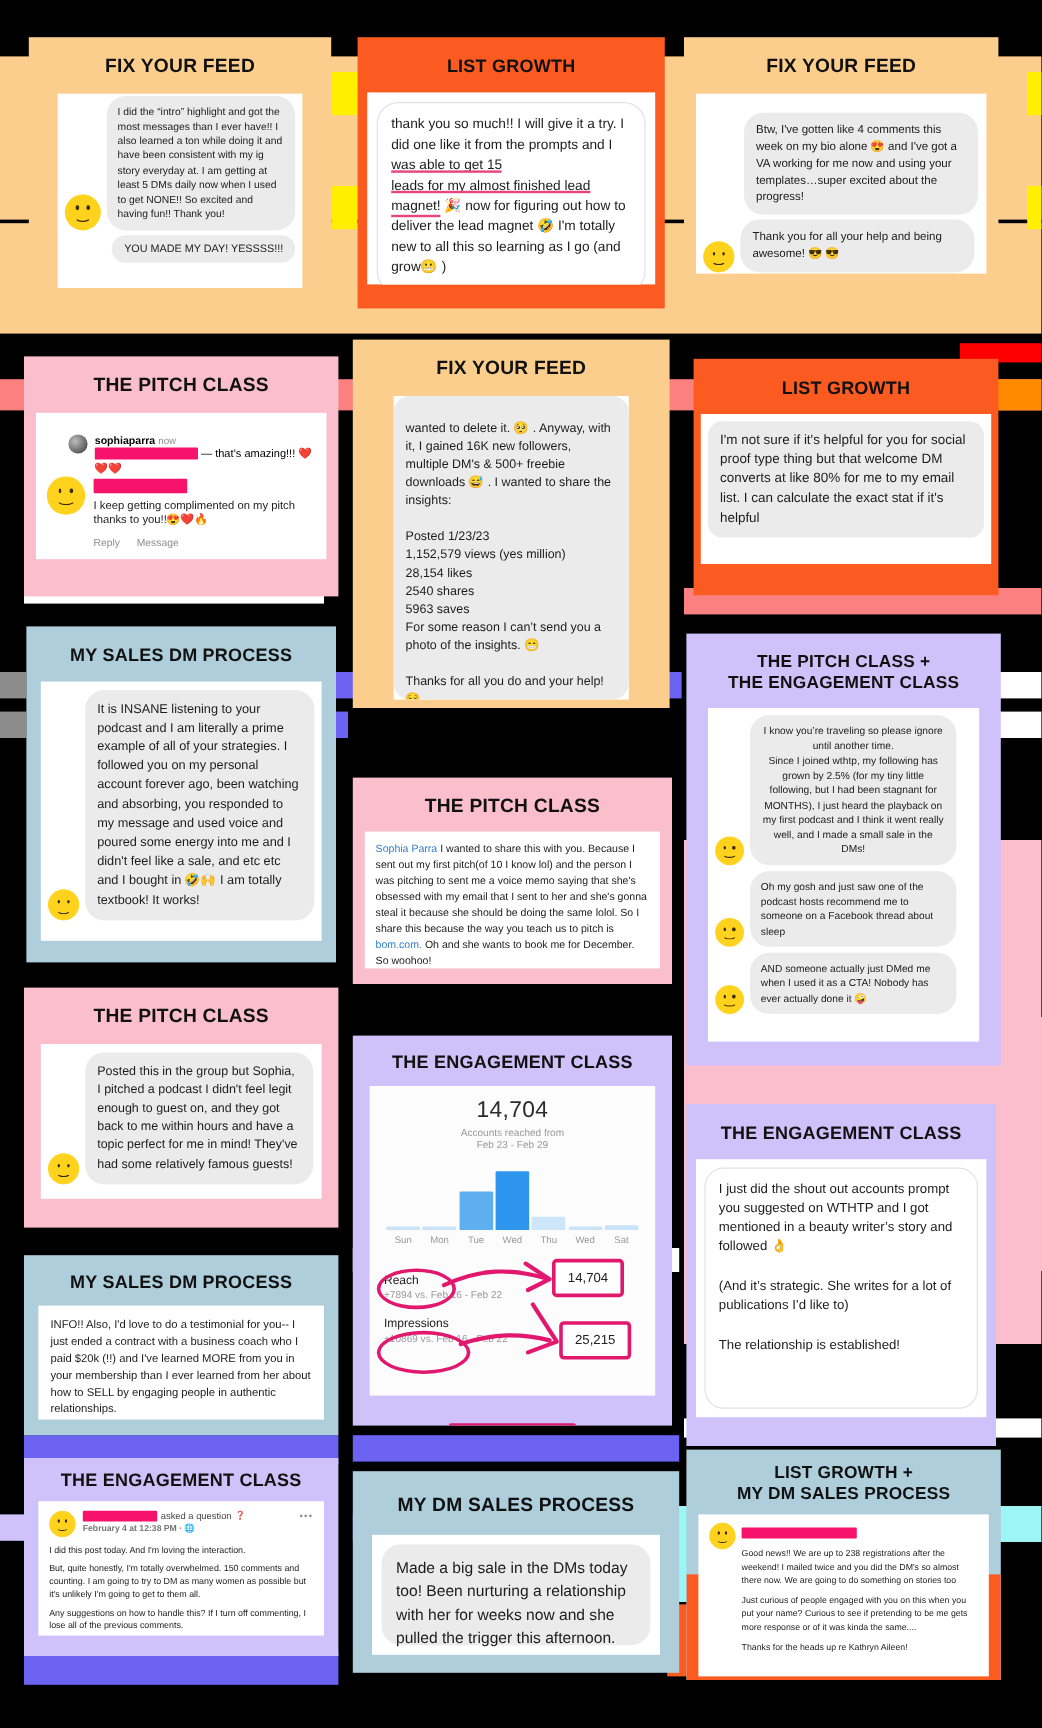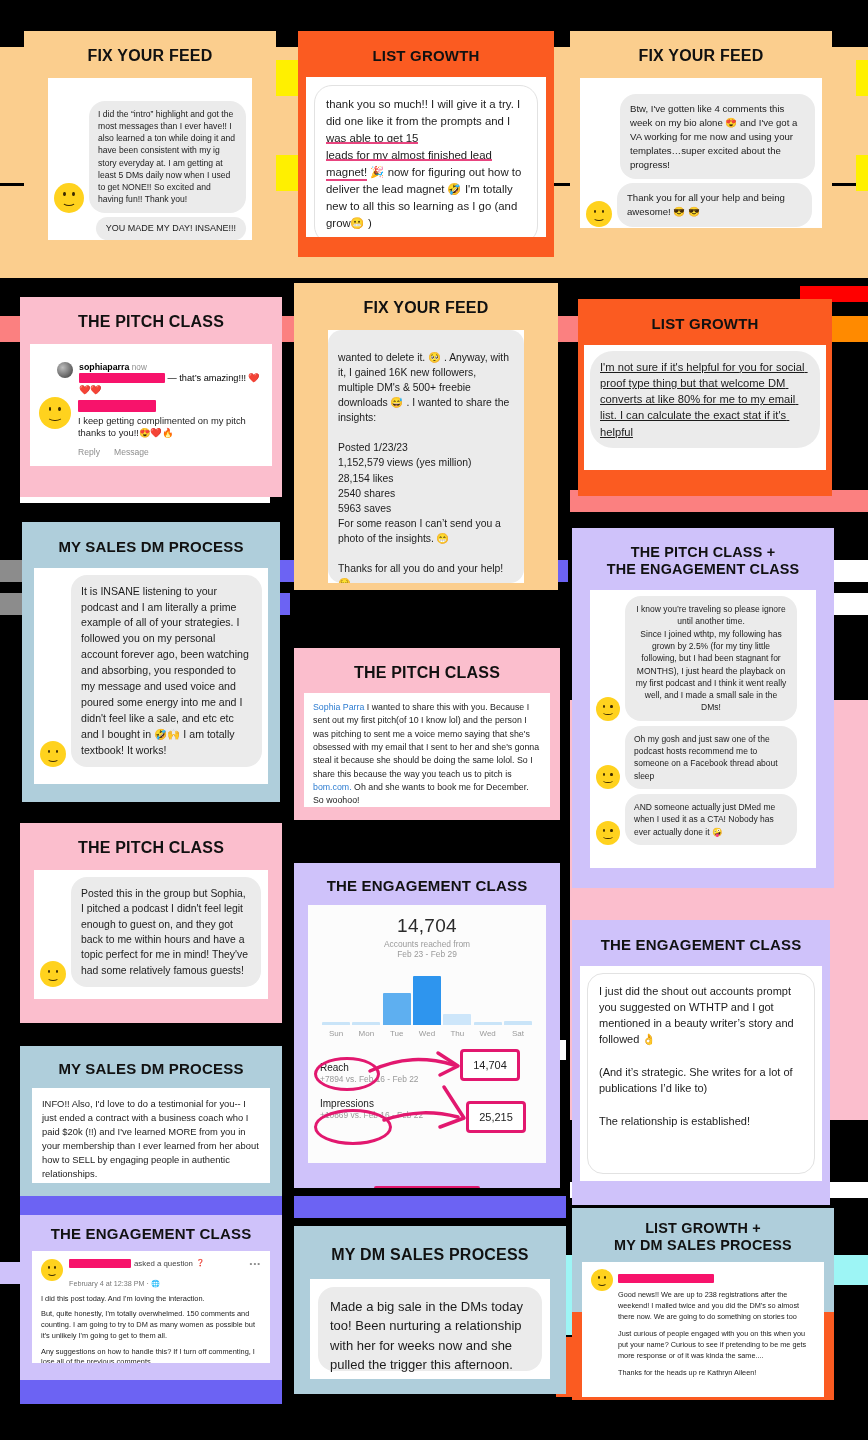--- a/index.html
+++ b/index.html
@@ -114,29 +114,29 @@
   <div class="strip" style="left:20px;top:1376px;width:262px;height:28px;background:#6C63F3;"></div>
   <div class="strip" style="left:0;top:1262px;width:22px;height:22px;background:#CFC2FA;"></div>
   <div class="strip" style="left:830px;top:1255px;width:38px;height:30px;background:#9DF5F5;"></div>
   <div class="strip" style="left:556px;top:1255px;width:18px;height:80px;background:#9DF5F5;"></div>
   <div class="strip" style="left:556px;top:1337px;width:18px;height:60px;background:#FB5B21;"></div>
   <div class="strip" style="left:570px;top:1182px;width:298px;height:16px;background:#ffffff;"></div>
   <div class="strip" style="left:0;top:1246px;width:868px;height:0px;background:#ffffff;"></div>
 
   <div class="card" style="left:24px;top:31px;width:252px;height:228px;background:#FBCE8E;">
     <div class="hdr" style="font-size:16px;padding:16px 8px 12px;">FIX YOUR FEED</div>
-    <div class="shot" style="margin:0 24px;padding:23px 6px 8px;height:162px;">
+    <div class="shot" style="margin:0 24px;padding:2px 6px 8px;height:162px;">
       <div class="chatrow" style="margin-bottom:4px;">
         <div class="smiley" style="width:30px;height:30px;align-self:flex-end;">
           <div class="smile-arc"></div>
         </div>
         <div class="bubble" style="font-size:8.6px;line-height:1.42;padding:7px 9px;max-width:178px;">I did the “intro” highlight and got the most messages than I ever have!! I also learned a ton while doing it and have been consistent with my ig story everyday at. I am getting at least 5 DMs daily now when I used to get NONE!! So excited and having fun!! Thank you!</div>
       </div>
       <div class="chatrow right">
-        <div class="bubble plain" style="font-size:9px;line-height:1.3;padding:6px 10px;">YOU MADE MY DAY! INSANE!!!</div>
+        <div class="bubble plain" style="font-size:9px;line-height:1.3;padding:6px 10px;">YOU MADE MY DAY! YESSSS!!!</div>
       </div>
     </div>
   </div>
 
   <div class="card" style="left:298px;top:31px;width:256px;height:226px;background:#FB5B21;">
     <div class="hdr" style="font-size:15px;padding:16px 8px 12px;">LIST GROWTH</div>
     <div class="shot" style="margin:0 8px;padding:8px;height:160px;">
       <div class="bubble outline" style="font-size:11.4px;line-height:1.5;padding:10px 11px;border-radius:18px;">thank you so much!! I will give it a try. I did one like it from the prompts and I <span class="hl">was able to get 15</span><br><span class="hl">leads for my almost finished lead</span><br><span class="hl" style="display:inline-block;">magnet!</span> 🎉 now for figuring out how to  deliver the lead magnet 🤣 I'm totally new to all this so learning as I go (and grow😬 )</div>
     </div>
   </div>
@@ -200,21 +200,21 @@
 5963 saves
 For some reason I can’t send you a photo of the insights. 😁
 
 Thanks for all you do and your help! 😌</div>
     </div>
   </div>
 
   <div class="card" style="left:578px;top:299px;width:254px;height:197px;background:#FB5B21;">
     <div class="hdr" style="font-size:15px;padding:16px 8px 12px;">LIST GROWTH</div>
     <div class="shot" style="margin:0 6px;padding:6px;height:125px;">
-      <div class="bubble" style="font-size:11.2px;line-height:1.45;padding:8px 10px;border-radius:23px;text-decoration:underline;">I'm not sure if it's helpful for you for social proof type thing but that <span class="hl">welcome DM converts at like 80%</span> for me to my email list. I can calculate the exact stat if it's helpful</div>
+      <div class="bubble" style="font-size:11.2px;line-height:1.45;padding:8px 10px;border-radius:12px;">I'm not sure if it's helpful for you for social proof type thing but that <span class="hl">welcome DM converts at like 80%</span> for me to my email list. I can calculate the exact stat if it's helpful</div>
     </div>
   </div>
 
   <div class="card" style="left:22px;top:522px;width:258px;height:280px;background:#AFCEDB;">
     <div class="hdr" style="font-size:15px;padding:16px 8px 12px;">MY SALES DM PROCESS</div>
     <div class="shot" style="margin:0 12px;padding:7px 6px;height:216px;">
       <div class="chatrow">
         <div class="smiley" style="width:26px;height:26px;">
           <div class="smile-arc"></div>
         </div>
@@ -349,21 +349,21 @@
       <div style="display:flex;gap:6px;align-items:flex-start;">
         <div class="smiley" style="width:22px;height:22px;flex:0 0 22px;">
           <div class="smile-arc"></div>
         </div>
         <div style="flex:1;">
           <div style="font-size:7.8px;display:flex;align-items:center;gap:3px;flex-wrap:wrap;">
             <span class="redact" style="width:62px;height:9px;"></span>
             <span style="color:#444;">asked a question</span>
             <span style="font-size:7px;">❓</span>
           </div>
-          <div style="font-size:7.2px;color:#777;margin-top:11px;">
+          <div style="font-size:7.2px;color:#777;margin-top:1px;font-weight:bold;">
             <span>February 4 at 12:38 PM</span>
             <span> · 🌐</span>
           </div>
         </div>
         <div style="color:#888;font-size:8px;letter-spacing:1px;">•••</div>
       </div>
       <div style="margin-top:6px;font-size:7.4px;line-height:1.45;color:#1c1c1c;">
         <p style="margin-bottom:5px;">I did this post today. And I'm loving the interaction.</p>
         <p style="margin-bottom:5px;">But, quite honestly, I'm totally overwhelmed. 150 comments and counting. I am going to try to DM as many women as possible but it's unlikely I'm going to get to them all.</p>
         <p style="margin-bottom:5px;">Any suggestions on how to handle this? If I turn off commenting, I lose all of the previous comments.</p>

